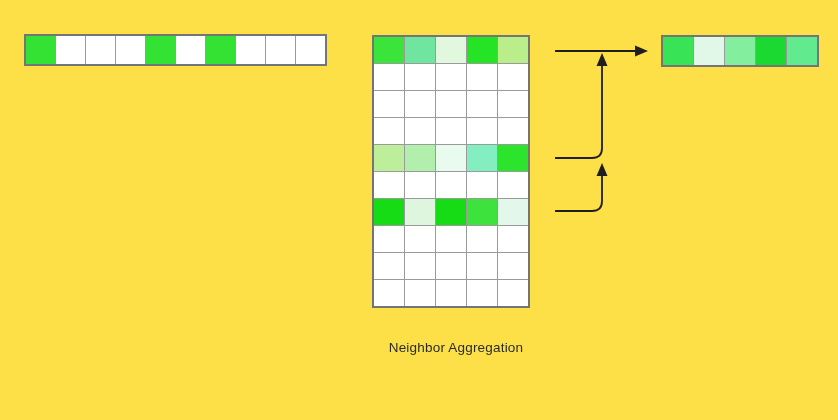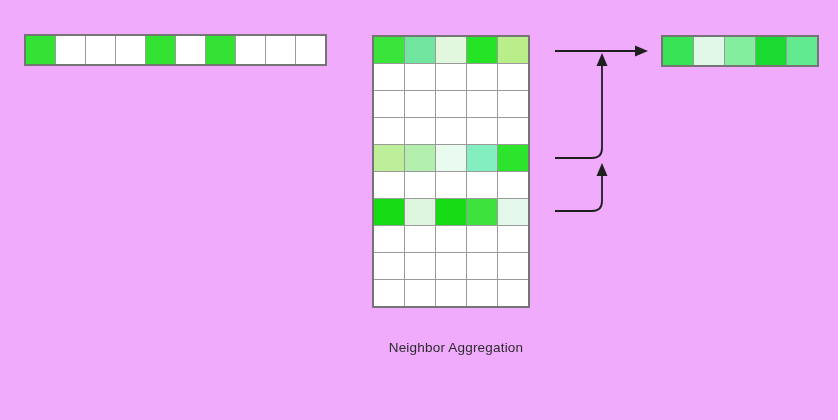--- a/index.html
+++ b/index.html
@@ -1,21 +1,21 @@
 <!DOCTYPE html>
 <html><head>
 <meta charset="utf-8">
 <style>
   * { margin: 0; padding: 0; box-sizing: border-box; }
   html, body { background: #ffffff; }
   .canvas {
     position: relative;
     width: 838px;
     height: 420px;
-    background: #f0abfc;
+    background: #fde047;
     overflow: hidden;
     font-family: "Liberation Sans", sans-serif;
   }
   .grid {
     position: absolute;
     display: grid;
     gap: 1px;
     background: #9a9a9a;          
     border: 2px solid #757575;    
   }

